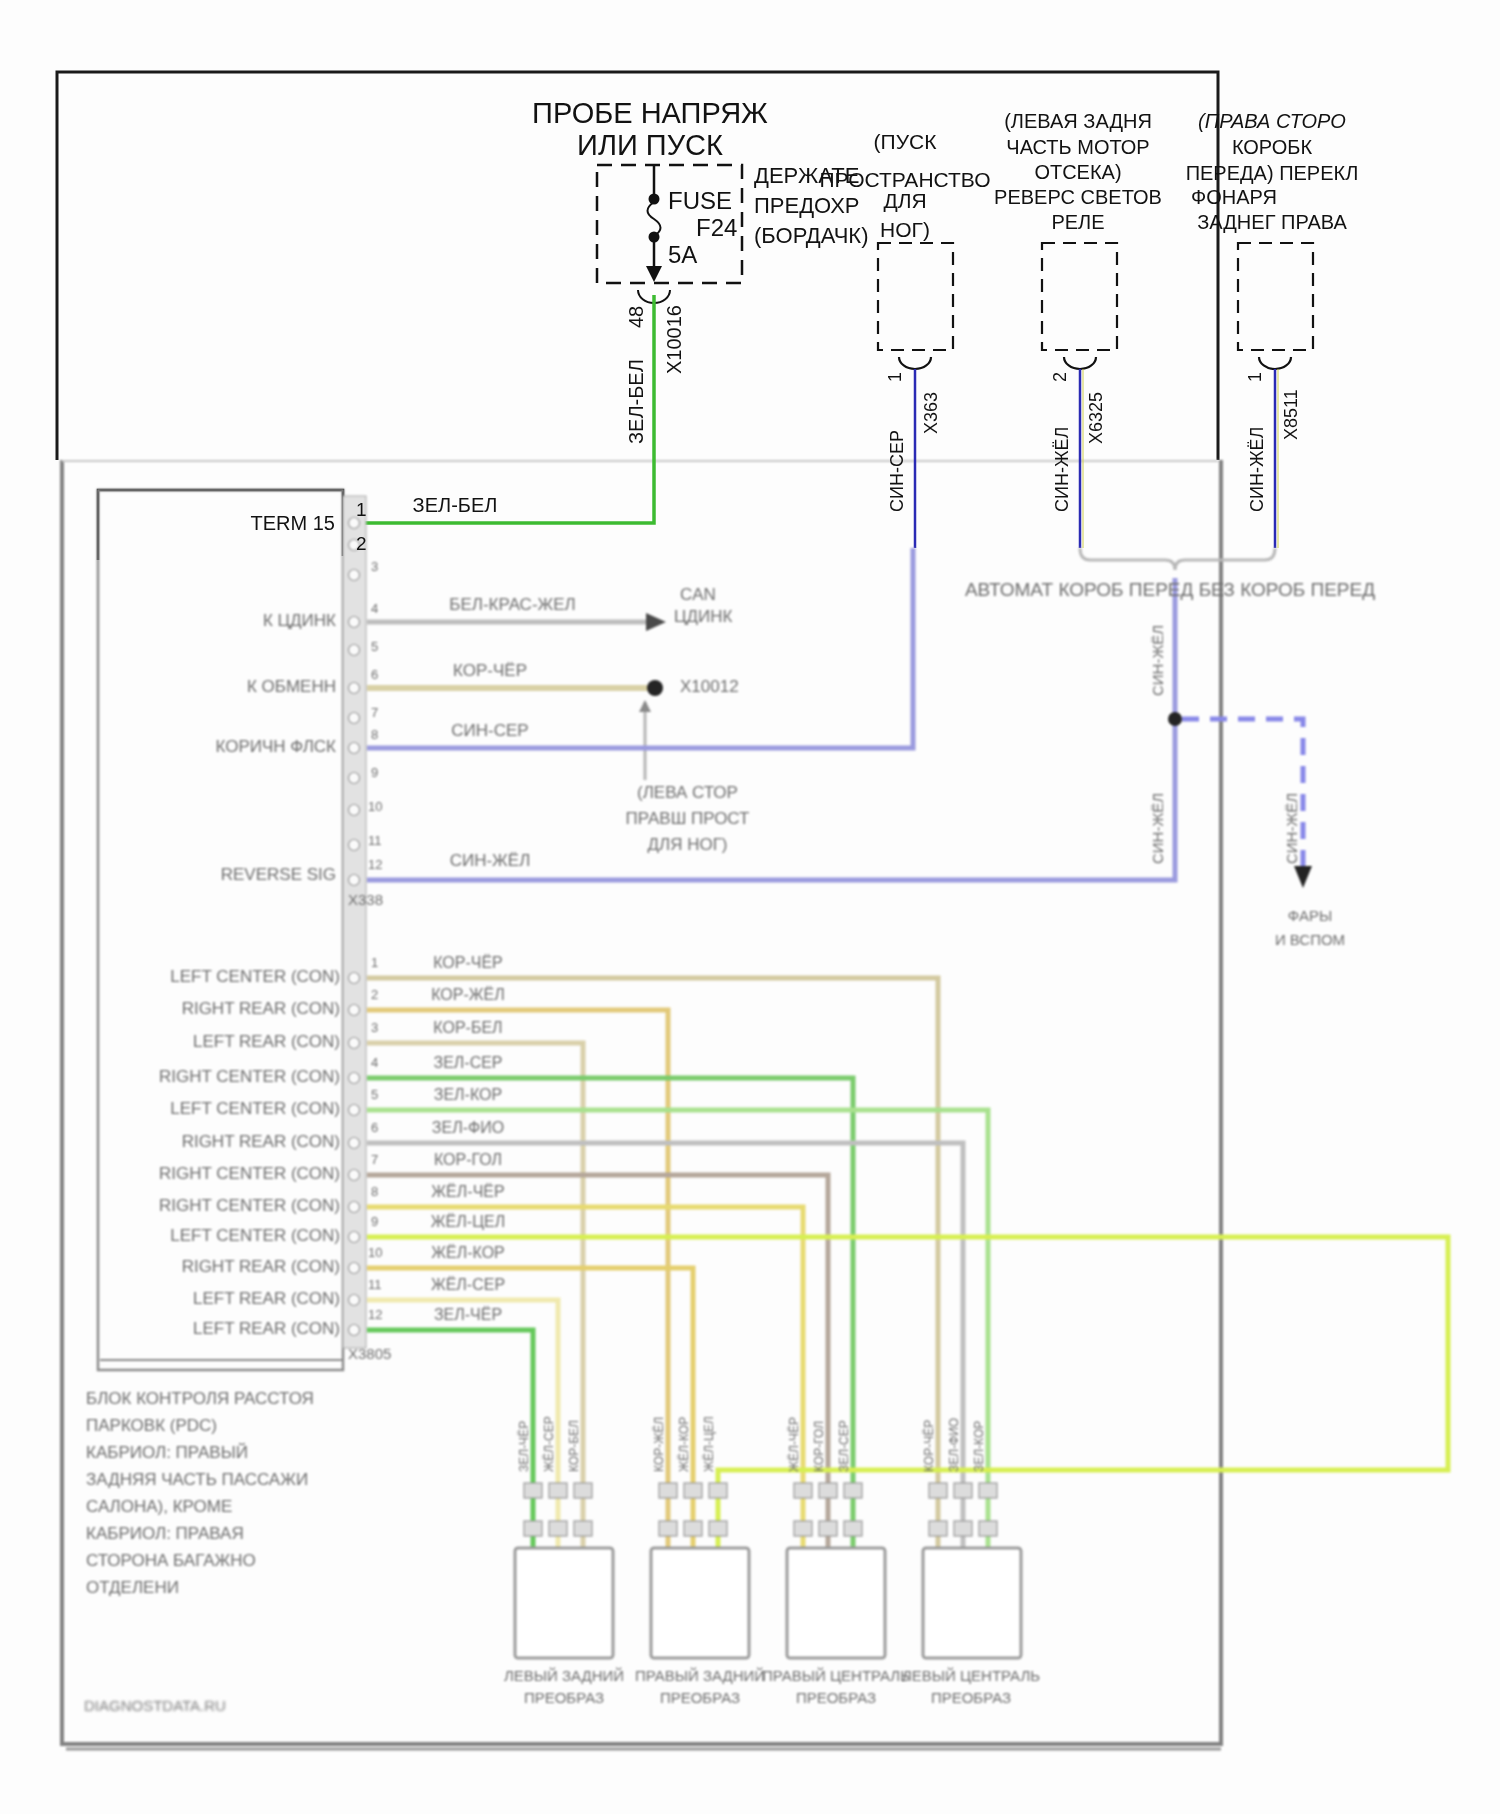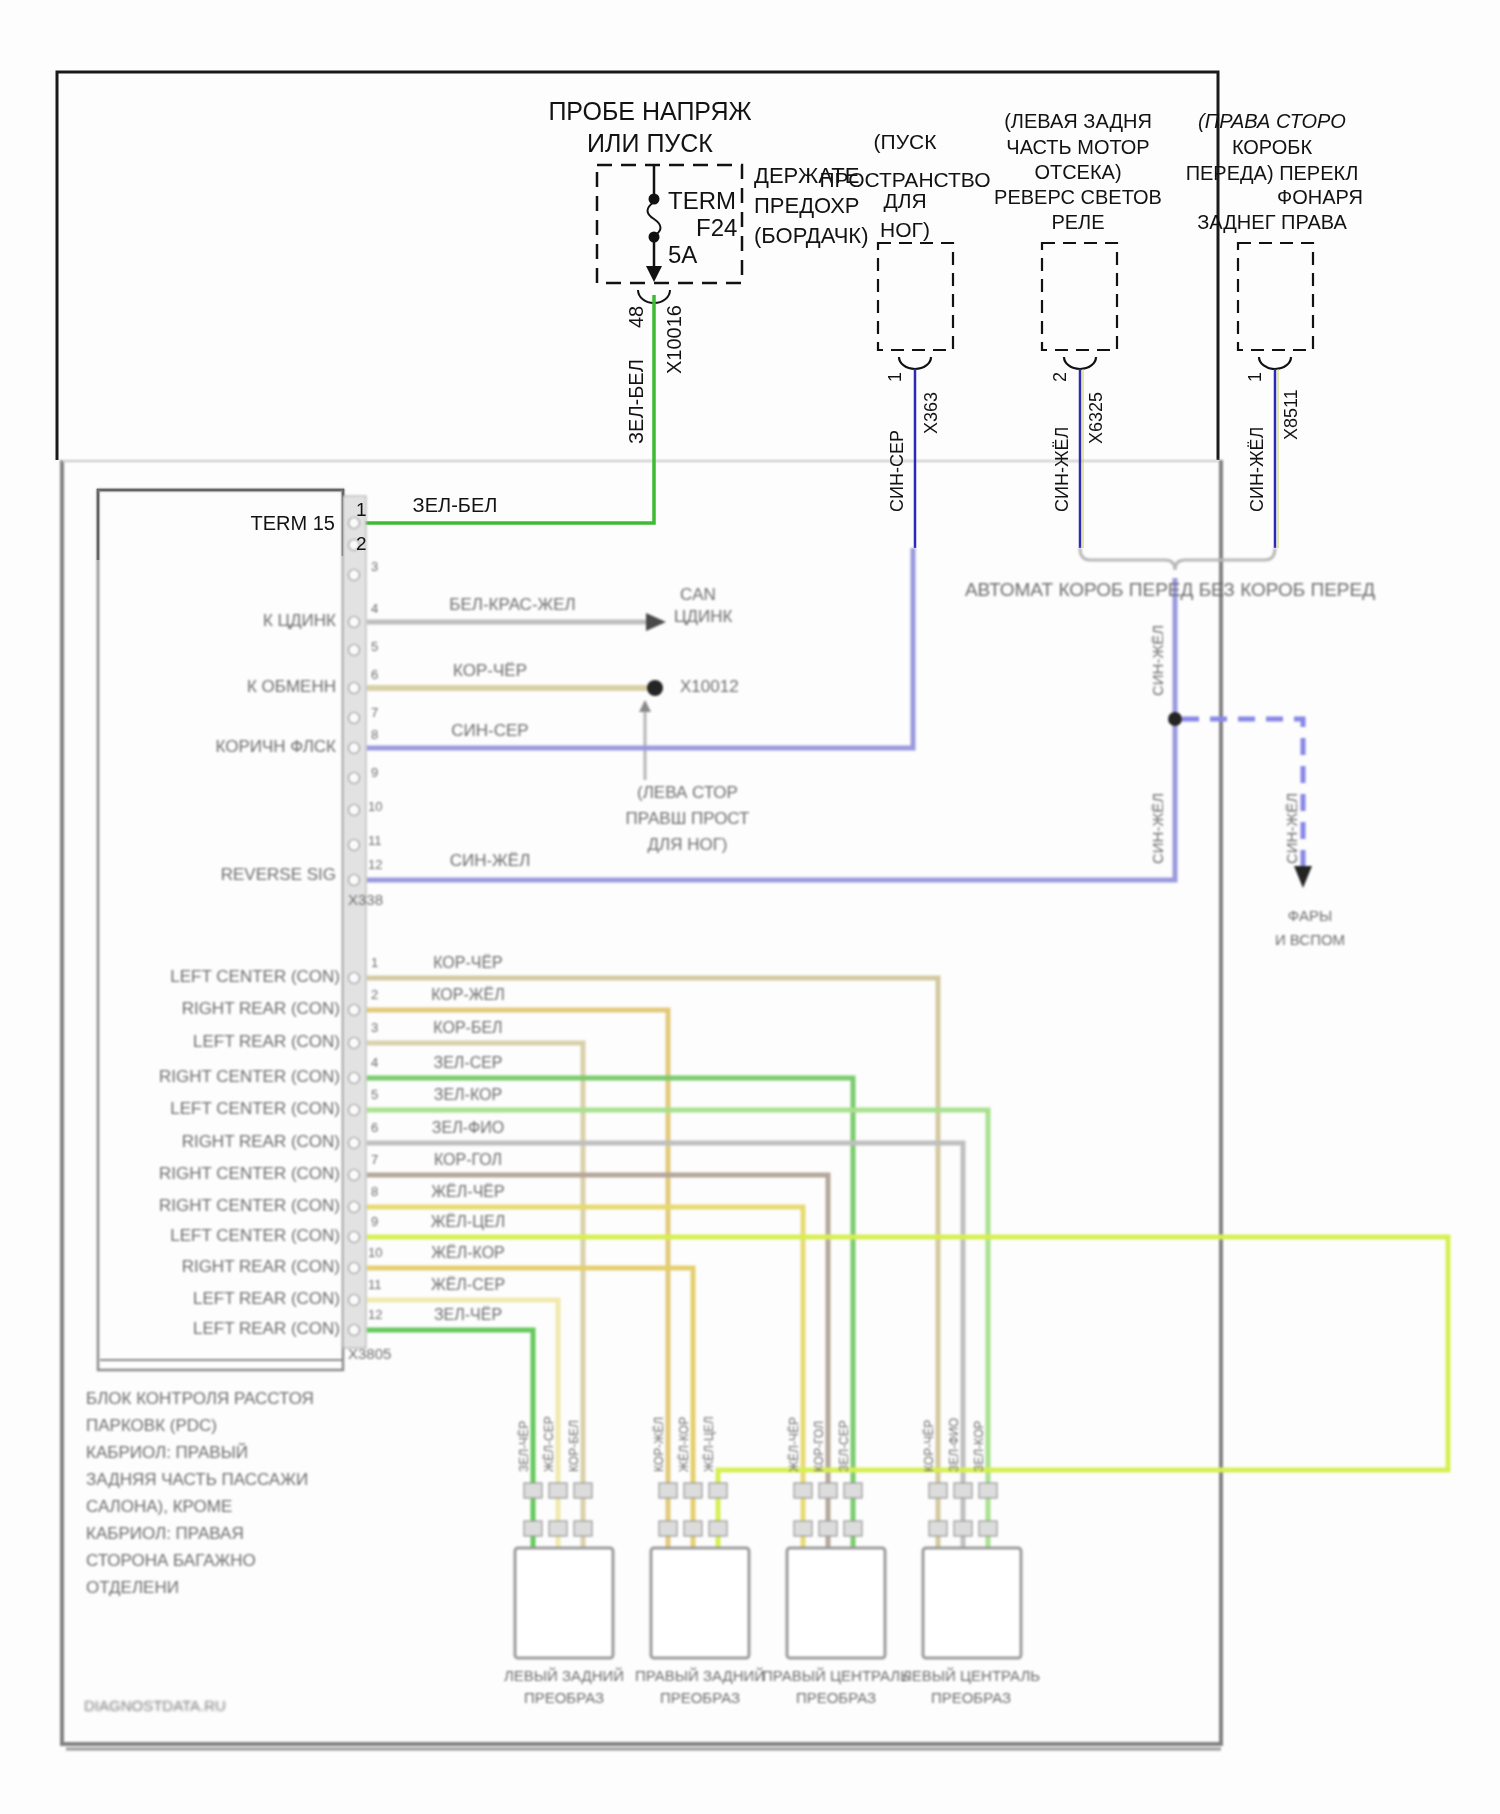--- a/index.html
+++ b/index.html
@@ -5,21 +5,21 @@
   html,body{margin:0;padding:0;background:#ffffff;font-family:"Liberation Sans",sans-serif;}
   #canvas{position:relative;width:1500px;height:1814px;background:#fdfdfd;overflow:hidden;}
   #wires{position:absolute;left:0;top:0;z-index:0;}
   .t{position:absolute;color:#121212;white-space:nowrap;z-index:2;line-height:1.1;}
   .c{text-align:center;}
   .r{text-align:right;}
   .vt{position:absolute;white-space:nowrap;transform:rotate(-90deg);transform-origin:left top;color:#121212;z-index:2;line-height:1;}
   .fz{filter:blur(1.2px);color:#6e6e6e;}
   .fz2{filter:blur(1.5px);color:#7d7d7d;}
   g.fz{filter:blur(1.2px);}
-  .s25{font-size:25px;} .s24{font-size:24px;} .s22{font-size:22px;} .s21{font-size:21px;}
+  .s25{font-size:29px;} .s24{font-size:24px;} .s22{font-size:22px;} .s21{font-size:21px;}
   .s20{font-size:20px;} .s19{font-size:19px;} .s18{font-size:18px;} .s17{font-size:17px;}
   .s16{font-size:16px;} .s15{font-size:15px;} .s13{font-size:13px;} .s12{font-size:12px;}
 </style>
 </head>
 <body>
 
 <div id="canvas">
 
 <svg id="wires" width="1500" height="1814" viewBox="0 0 1500 1814">
 
@@ -151,21 +151,21 @@
           <rect x="954" y="1521" width="18" height="15"></rect>
       <rect x="979" y="1483" width="18" height="15"></rect>
           <rect x="979" y="1521" width="18" height="15"></rect>
     </g>
   </g>
 </svg>
 
 <div class="t c s25" style="left:500px;top:98px;width:300px;">ПРОБЕ НАПРЯЖ</div>
 <div class="t c s25" style="left:500px;top:130px;width:300px;">ИЛИ ПУСК</div>
 
-<div class="t s24" style="left:668px;top:188px;">TERM</div>
+<div class="t s24" style="left:668px;top:188px;">FUSE</div>
 <div class="t s24" style="left:696px;top:215px;">F24</div>
 <div class="t s24" style="left:668px;top:242px;">5A</div>
 
 <div class="t s22" style="left:754px;top:164px;">ДЕРЖАТЕ</div>
 <div class="t s22" style="left:754px;top:194px;">ПРЕДОХР</div>
 <div class="t s22" style="left:754px;top:224px;">(БОРДАЧК)</div>
 
 <div class="t c s21" style="left:788px;top:130px;width:234px;">(ПУСК</div>
 <div class="t c s21" style="left:788px;top:168px;width:234px;">ПРОСТРАНСТВО</div>
 <div class="t c s21" style="left:788px;top:189px;width:234px;">ДЛЯ</div>
@@ -173,21 +173,21 @@
 
 <div class="t c s20" style="left:958px;top:110px;width:240px;">(ЛЕВАЯ ЗАДНЯ</div>
 <div class="t c s20" style="left:958px;top:136px;width:240px;">ЧАСТЬ МОТОР</div>
 <div class="t c s20" style="left:958px;top:161px;width:240px;">ОТСЕКА)</div>
 <div class="t c s20" style="left:958px;top:186px;width:240px;">РЕВЕРС СВЕТОВ</div>
 <div class="t c s20" style="left:958px;top:211px;width:240px;">РЕЛЕ</div>
 
 <div class="t c s20" style="left:1152px;top:110px;width:240px;font-style:italic;">(ПРАВА СТОРО</div>
 <div class="t c s20" style="left:1152px;top:136px;width:240px;">КОРОБК</div>
 <div class="t c s20" style="left:1152px;top:162px;width:240px;">ПЕРЕДА) ПЕРЕКЛ</div>
-<div class="t c s20" style="left:1200px;top:186px;width:240px;">ФОНАРЯ</div>
+<div class="t c s20" style="left:1114px;top:186px;width:240px;">ФОНАРЯ</div>
 <div class="t c s20" style="left:1152px;top:211px;width:240px;">ЗАДНЕГ ПРАВА</div>
 
 <div class="vt s20" style="left:626px;top:328px;">48</div>
 <div class="vt s20" style="left:664px;top:374px;">X10016</div>
 <div class="vt s20" style="left:626px;top:444px;">ЗЕЛ-БЕЛ</div>
 <div class="t c s20" style="left:405px;top:494px;width:100px;">ЗЕЛ-БЕЛ</div>
 
 <div class="t r s20" style="left:205px;top:512px;width:130px;">TERM 15</div>
 <div class="t s19" style="left:356px;top:500px;">1</div>
 <div class="t s19" style="left:356px;top:534px;">2</div>

